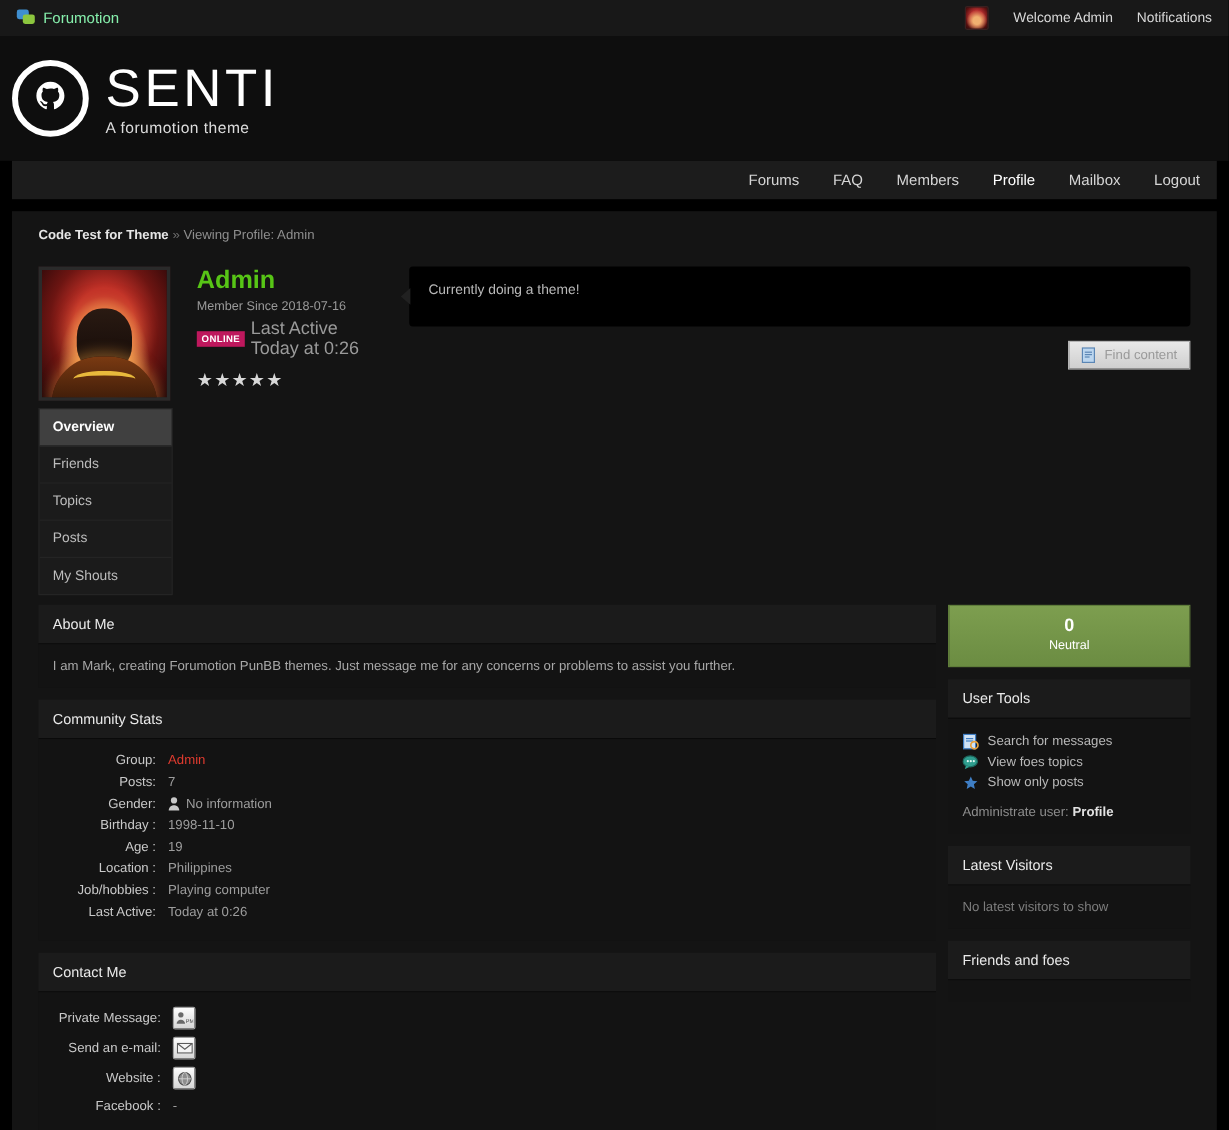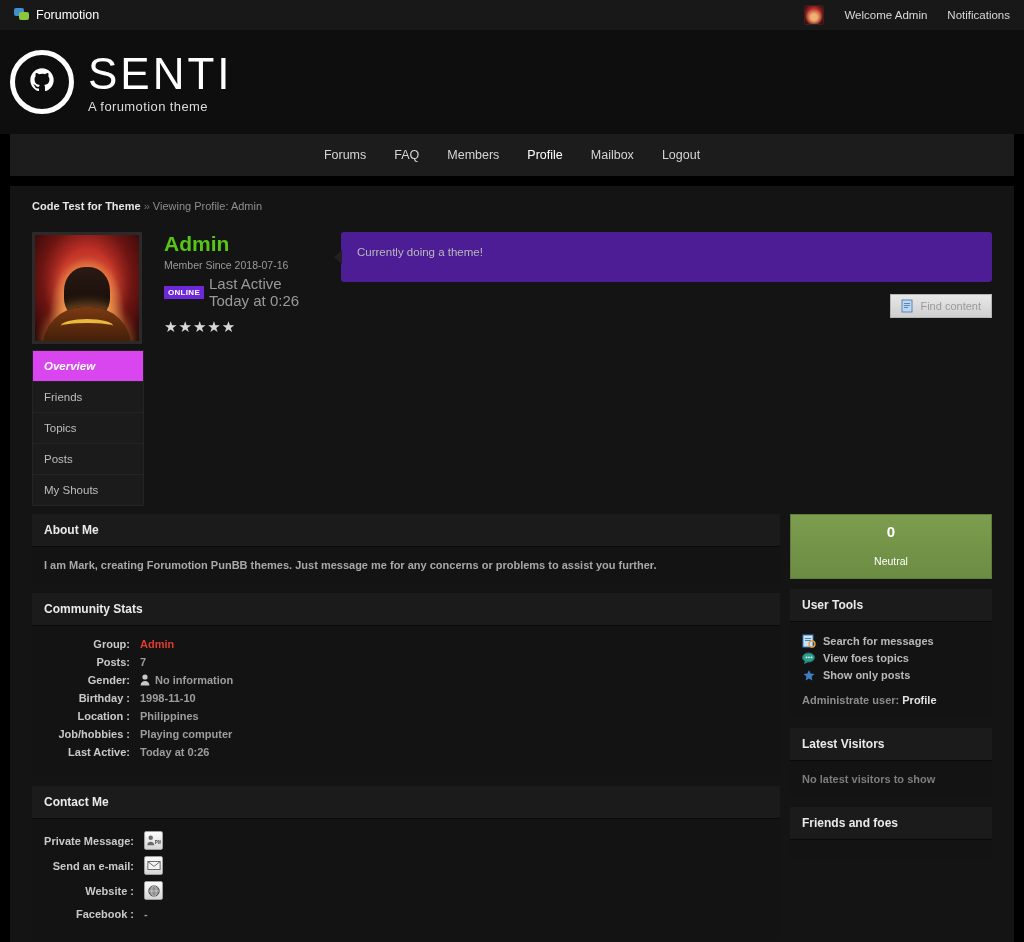--- a/index.html
+++ b/index.html
@@ -19,21 +19,21 @@
   .topbar-left { display: flex; align-items: center; gap: 7px; }
   .fm-icon { width: 15px; height: 14px; position: relative; display: inline-block; }
   .fm-icon .b1 {
     position: absolute; left: 0; top: 0; width: 10px; height: 8px;
     background: #3f8fd0; border-radius: 2px;
   }
   .fm-icon .b2 {
     position: absolute; left: 5px; top: 4px; width: 10px; height: 8px;
     background: #8cc63e; border-radius: 2px;
   }
-  .topbar-title { color: #ffffff; font-size: 12.5px; }
+  .topbar-title { color: #86efac; font-size: 12.5px; }
   .topbar-right { display: flex; align-items: center; gap: 20px; }
   .mini-avatar {
     width: 20px; height: 20px; border-radius: 2px;
     background:
       radial-gradient(circle at 50% 62%, #f0b070 0 22%, rgba(240,176,112,0) 60%),
       radial-gradient(circle at 50% 45%, #b83030 0 40%, #5a1010 75%, #2a0a0a 100%);
     border: 1px solid #3a2020;
   }
   .topbar-link { color: #d8d8d8; font-size: 11.5px; }
 
@@ -47,22 +47,22 @@
   .logo-mark .cat {
     position: absolute; left: 50%; top: 50%; transform: translate(-50%,-50%);
     width: 34px; height: 34px;
   }
   .logo-text { line-height: 1; }
   .logo-title { color: #fff; font-size: 44px; font-weight: 400; letter-spacing: 3px; }
   .logo-sub { color: #dcdcdc; font-size: 13px; letter-spacing: .4px; margin-top: 4px; }
 
   
   .navbar {
-    margin: 0 10px; height: 42px; background: #1c1c1c;
-    display: flex; align-items: center; justify-content: center; gap: 0;
+    margin: 0 10px; height: 32px; background: #1c1c1c;
+    display: flex; align-items: center; justify-content: flex-end; gap: 0;
   }
   .nav-item {
     color: #d5d5d5; font-size: 12.5px; padding: 0 14px; line-height: 30px; cursor: pointer;
   }
   .nav-item.active { color: #ffffff; }
 
   
   .page {
     margin: 10px 10px 0 10px; background: #141414; min-height: 682px; position: relative;
     padding: 0 0 12px 0;
@@ -107,59 +107,59 @@
     position: absolute; left: 50%; bottom: 8px; transform: translateX(-50%);
     width: 52px; height: 14px; border-top: 4px solid #e8b93c; border-radius: 50% 50% 0 0;
   }
 
   .side-tabs { margin-top: 6px; background: #1b1b1b; border: 1px solid #242424; }
   .side-tab {
     font-size: 11.5px; color: #bdbdbd; padding: 9px 11px;
     border-bottom: 1px solid #242424; cursor: pointer;
   }
   .side-tab:last-child { border-bottom: none; }
-  .side-tab.active { color: #ffffff; font-weight: bold; background: #d946ef; font-style: italic; }
+  .side-tab.active { color: #ffffff; font-weight: bold; background: #404040; }
 
   .idcol { flex: 1; padding-left: 8px; }
   .id-row { display: flex; gap: 14px; }
   .id-left { width: 155px; flex: 0 0 155px; }
   .uname { color: #57c516; font-size: 21px; font-weight: bold; line-height: 1.1; }
   .umeta { color: #9a9a9a; font-size: 10.5px; margin-top: 4px; }
   .uactive { display: flex; align-items: center; gap: 5px; margin-top: 4px; }
   .badge-online {
-    background: #6d28d9; color: #fff; font-size: 8px; font-weight: bold;
+    background: #be185d; color: #fff; font-size: 8px; font-weight: bold;
     padding: 2px 4px; letter-spacing: .3px;
   }
   .uactive-txt { color: #9a9a9a; font-size: 15px; }
   .stars { margin-top: 9px; display: flex; gap: 2px; font-size: 15px; color: #d8d8d8; letter-spacing: 1px; }
 
   .bubble-wrap { flex: 1; position: relative; padding-left: 8px; }
   .bubble {
-    background: #4c1d95; color: #b9b9b9; font-size: 11.5px;
+    background: #000000; color: #b9b9b9; font-size: 11.5px;
     padding: 14px 16px; min-height: 50px; position: relative; border-radius: 3px;
   }
   .bubble:before {
     content: ""; position: absolute; left: -7px; top: 18px;
     border-top: 7px solid transparent; border-bottom: 7px solid transparent;
     border-right: 8px solid #212121;
   }
   .findrow { display: flex; justify-content: flex-end; margin-top: 12px; }
   .btn-find {
     background: linear-gradient(#e8e8e8, #cfcfcf); border: 1px solid #b5b5b5;
     color: #9a9a9a; font-size: 11px; padding: 4px 10px;
     display: flex; align-items: center; gap: 6px; cursor: pointer;
   }
   .doc-ic { width: 13px; height: 14px; position: relative; display: inline-block; }
 
   
   .cols { display: flex; gap: 10px; padding: 8px 22px 0 22px; }
   .colmain { flex: 1; }
   .colside { width: 202px; flex: 0 0 202px; }
 
-  .panel { margin-bottom: 10px; font-weight: bold; }
+  .panel { margin-bottom: 10px; }
   .panel-h {
     background: #1b1b1b; color: #eaeaea; font-size: 12px;
     padding: 9px 12px; border-bottom: 1px solid #0a0a0a;
   }
   .panel-b { background: #131313; padding: 12px; }
 
   .about-txt { color: #a8a8a8; font-size: 11px; }
 
   .stat-row { display: flex; font-size: 11px; margin-bottom: 6px; align-items: center; }
   .stat-k { width: 96px; flex: 0 0 96px; text-align: right; color: #c9c9c9; padding-right: 10px; }
@@ -175,21 +175,21 @@
     background: linear-gradient(#fdfdfd, #d6d6d6);
     display: inline-flex; align-items: center; justify-content: center;
     cursor: pointer; border-radius: 2px;
   }
 
   .rep {
     background: linear-gradient(#7d9e4f, #6b8c42); border: 1px solid #5f7d3a;
     color: #fff; text-align: center; padding: 9px 0 11px 0; margin-bottom: 10px;
   }
   .rep-n { font-size: 15px; font-weight: bold; line-height: 1.1; }
-  .rep-l { font-size: 10.5px; margin-top: 14px; }
+  .rep-l { font-size: 10.5px; margin-top: 1px; }
 
   .tool-row { display: flex; align-items: center; gap: 7px; margin-bottom: 3px; font-size: 11px; color: #b8b8b8; cursor: pointer; }
   .tool-ic { width: 14px; height: 14px; flex: 0 0 14px; display: inline-block; }
   .admin-line { margin-top: 12px; font-size: 11px; color: #8d8d8d; }
   .admin-line b { color: #e2e2e2; }
   .empty-txt { color: #7d7d7d; font-size: 11px; }
   .panel-b.thin { padding: 9px 12px; min-height: 14px; }
 </style>
 </head>
 <body>
@@ -320,20 +320,24 @@
                 </svg>
               </span>
               <span>No information</span>
             </div>
           </div>
           <div class="stat-row">
             <div class="stat-k">Birthday :</div>
             <div class="stat-v">1998-11-10</div>
           </div>
           <div class="stat-row">
+            <div class="stat-k">Age :</div>
+            <div class="stat-v">19</div>
+          </div>
+          <div class="stat-row">
             <div class="stat-k">Location :</div>
             <div class="stat-v">Philippines</div>
           </div>
           <div class="stat-row">
             <div class="stat-k">Job/hobbies :</div>
             <div class="stat-v">Playing computer</div>
           </div>
           <div class="stat-row">
             <div class="stat-k">Last Active:</div>
             <div class="stat-v">Today at 0:26</div>

